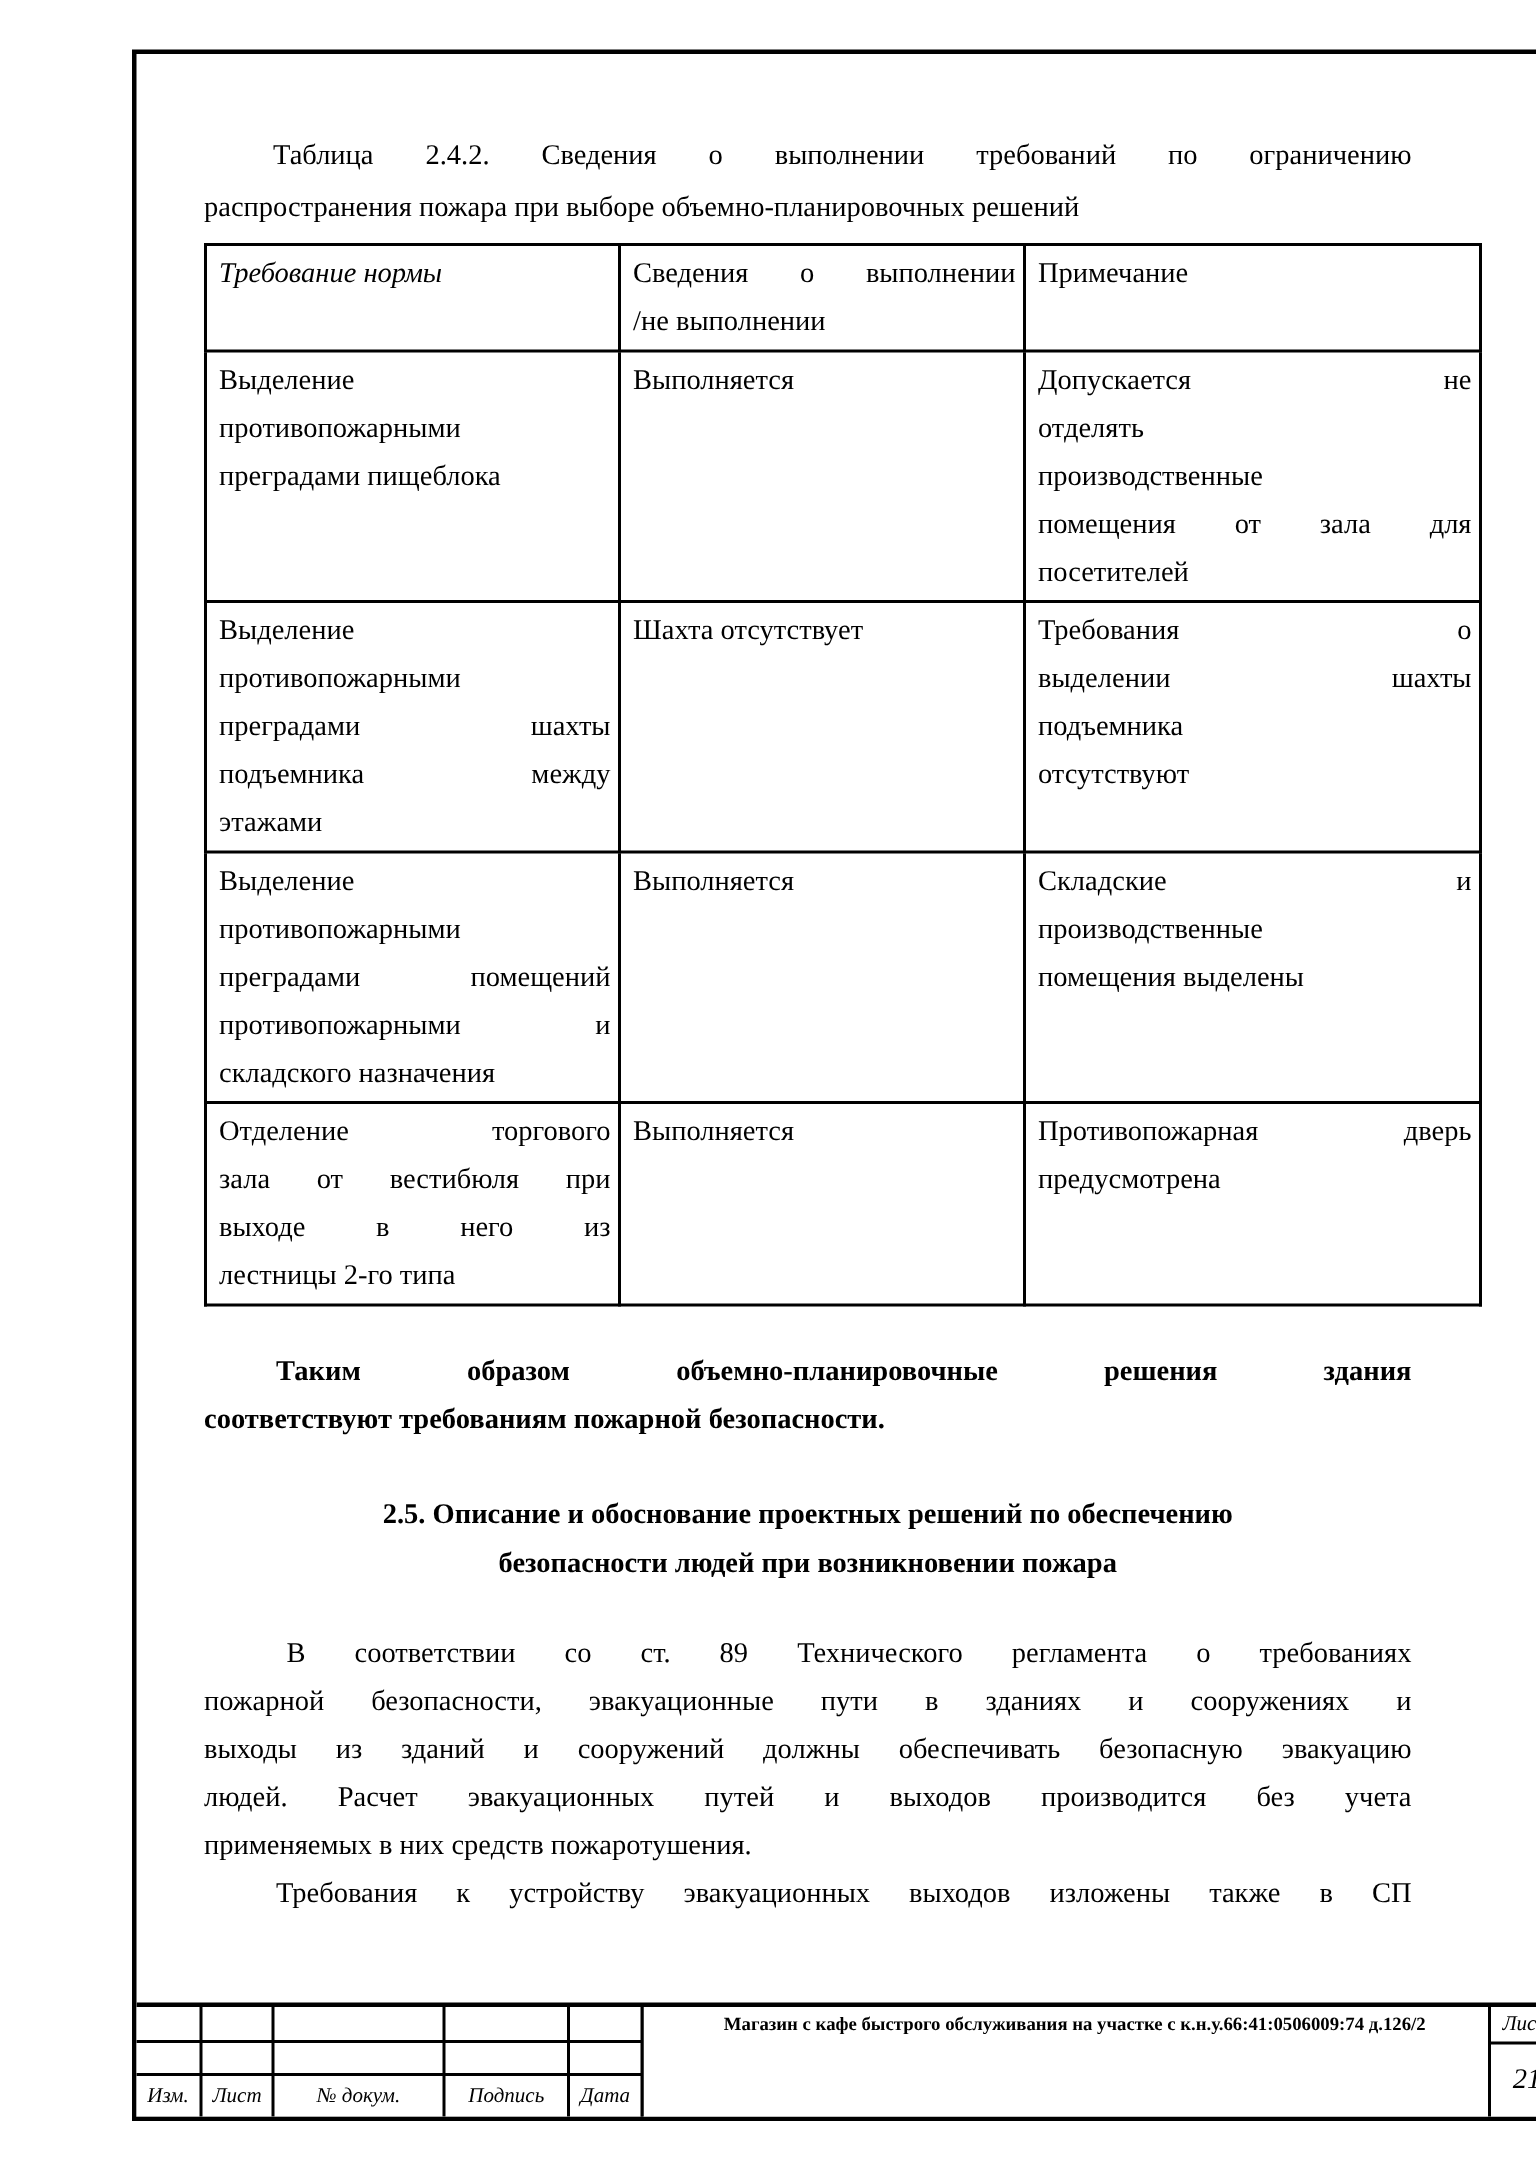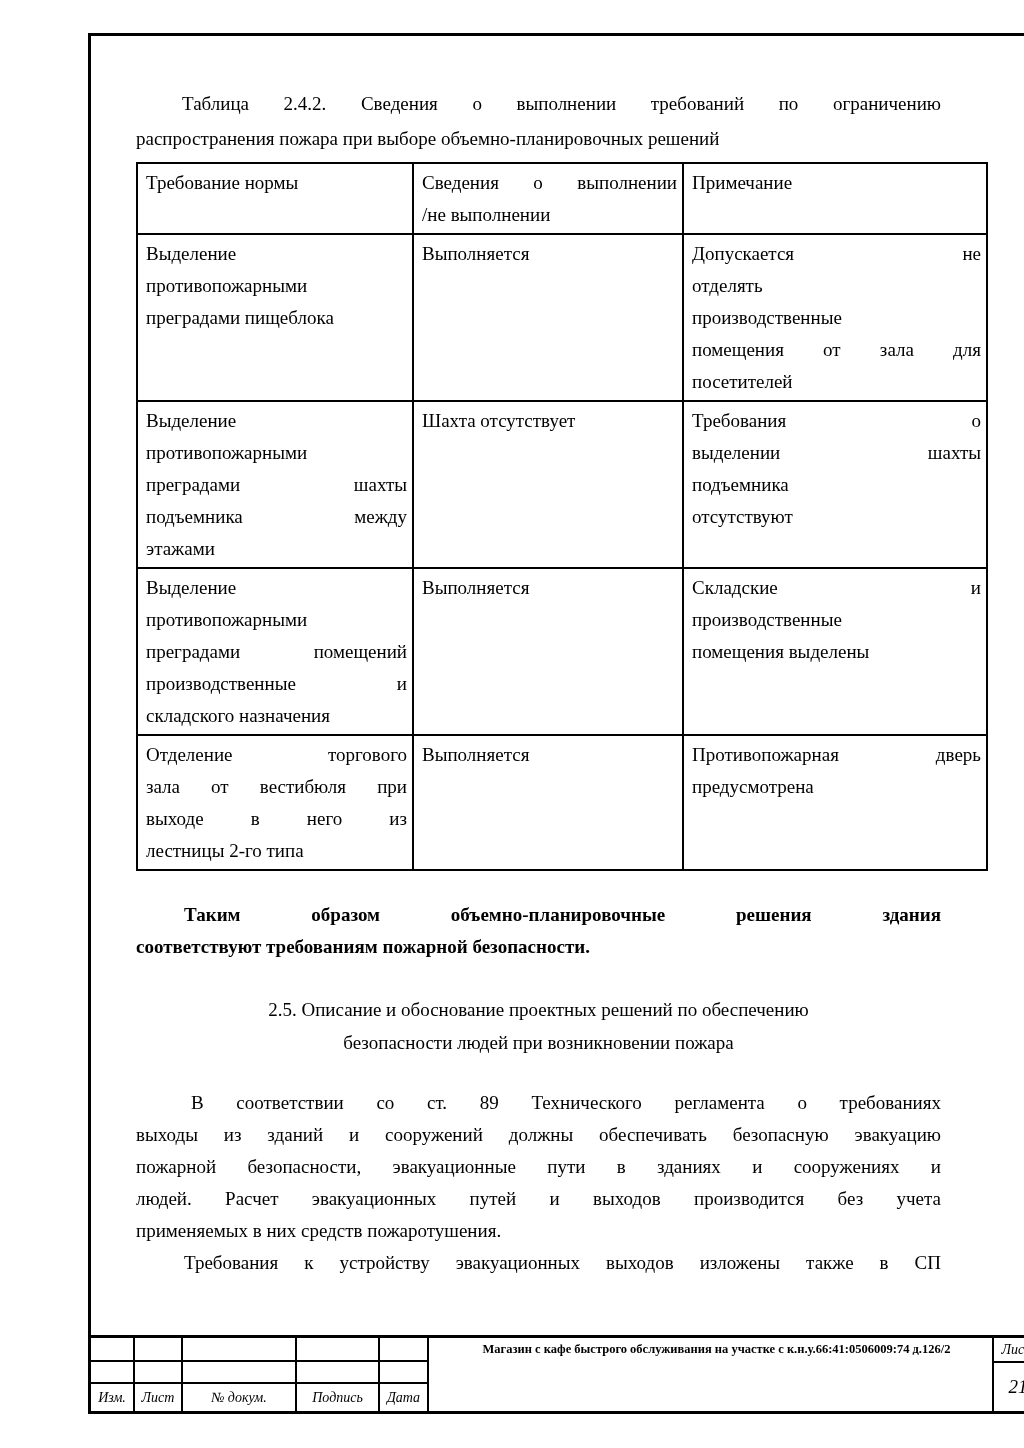--- a/index.html
+++ b/index.html
@@ -31,29 +31,29 @@
   .stretch-last .jline:last-child { text-align-last:justify; }
 
   .caption { line-height:35px; margin:0 0 6px 0; }
   .caption .jline:first-child { padding-left:46px; }
 
   table.reqs { border-collapse:collapse; table-layout:fixed; width:805px; }
   table.reqs td {
     border:2px solid #000; vertical-align:top;
     padding:3px 5px 2px 8px; line-height:32px;
   }
-  .c0 { width:261px; } .c1 { width:255px; } .c2 { width:289px; }
+  .c0 { width:261px;font-style:italic; } .c1 { width:255px; } .c2 { width:289px; }
   tr.h-row  td { height:62px; }
   tr.r-tall td { height:155px; }
   tr.r-last td { height:122px; }
 
   .conclusion { margin-top:28px; line-height:32px; font-weight:bold; }
   .conclusion .jline:first-child { padding-left:48px; }
 
-  .heading { margin-top:30px; line-height:33px; font-weight:normal; }
+  .heading { margin-top:30px; line-height:33px; font-weight:bold; }
 
   .body-par { margin-top:28px; line-height:32px; }
   .body-par .jline:first-child { padding-left:55px; }
   .body-par2 { margin-top:0; line-height:32px; }
   .body-par2 .jline:first-child { padding-left:48px; }
 
   
   .titleblock {
     position:absolute; left:0; right:0; bottom:0; height:76px;
     border-top:3px solid #000; box-sizing:border-box;
@@ -146,21 +146,21 @@
               <div class="jline">выделении шахты</div>
               <div class="jline">подъемника</div>
               <div class="jline">отсутствуют</div>
             </td>
       </tr>
       <tr class="r-tall">
         <td>
               <div class="jline">Выделение</div>
               <div class="jline">противопожарными</div>
               <div class="jline">преградами помещений</div>
-              <div class="jline">производственные и</div>
+              <div class="jline">противопожарными и</div>
               <div class="jline">складского назначения</div>
             </td>
         <td>
               <div class="jline">Выполняется</div>
             </td>
         <td>
               <div class="jline">Складские и</div>
               <div class="jline">производственные</div>
               <div class="jline">помещения выделены</div>
             </td>
@@ -188,22 +188,22 @@
         <div class="jline">соответствуют требованиям пожарной безопасности.</div>
       </div>
 
     <div class="heading centered">
         <div class="jline">2.5. Описание и обоснование проектных решений по обеспечению</div>
         <div class="jline">безопасности людей при возникновении пожара</div>
       </div>
 
     <div class="body-par">
         <div class="jline">В соответствии со ст. 89 Технического регламента о требованиях</div>
+        <div class="jline">пожарной безопасности, эвакуационные пути в зданиях и сооружениях и</div>
         <div class="jline">выходы из зданий и сооружений должны обеспечивать безопасную эвакуацию</div>
-        <div class="jline">пожарной безопасности, эвакуационные пути в зданиях и сооружениях и</div>
         <div class="jline">людей. Расчет эвакуационных путей и выходов производится без учета</div>
         <div class="jline">применяемых в них средств пожаротушения.</div>
       </div>
 
     <div class="body-par2 stretch-last">
         <div class="jline">Требования к устройству эвакуационных выходов изложены также в СП</div>
       </div>
 
   </div>
 

